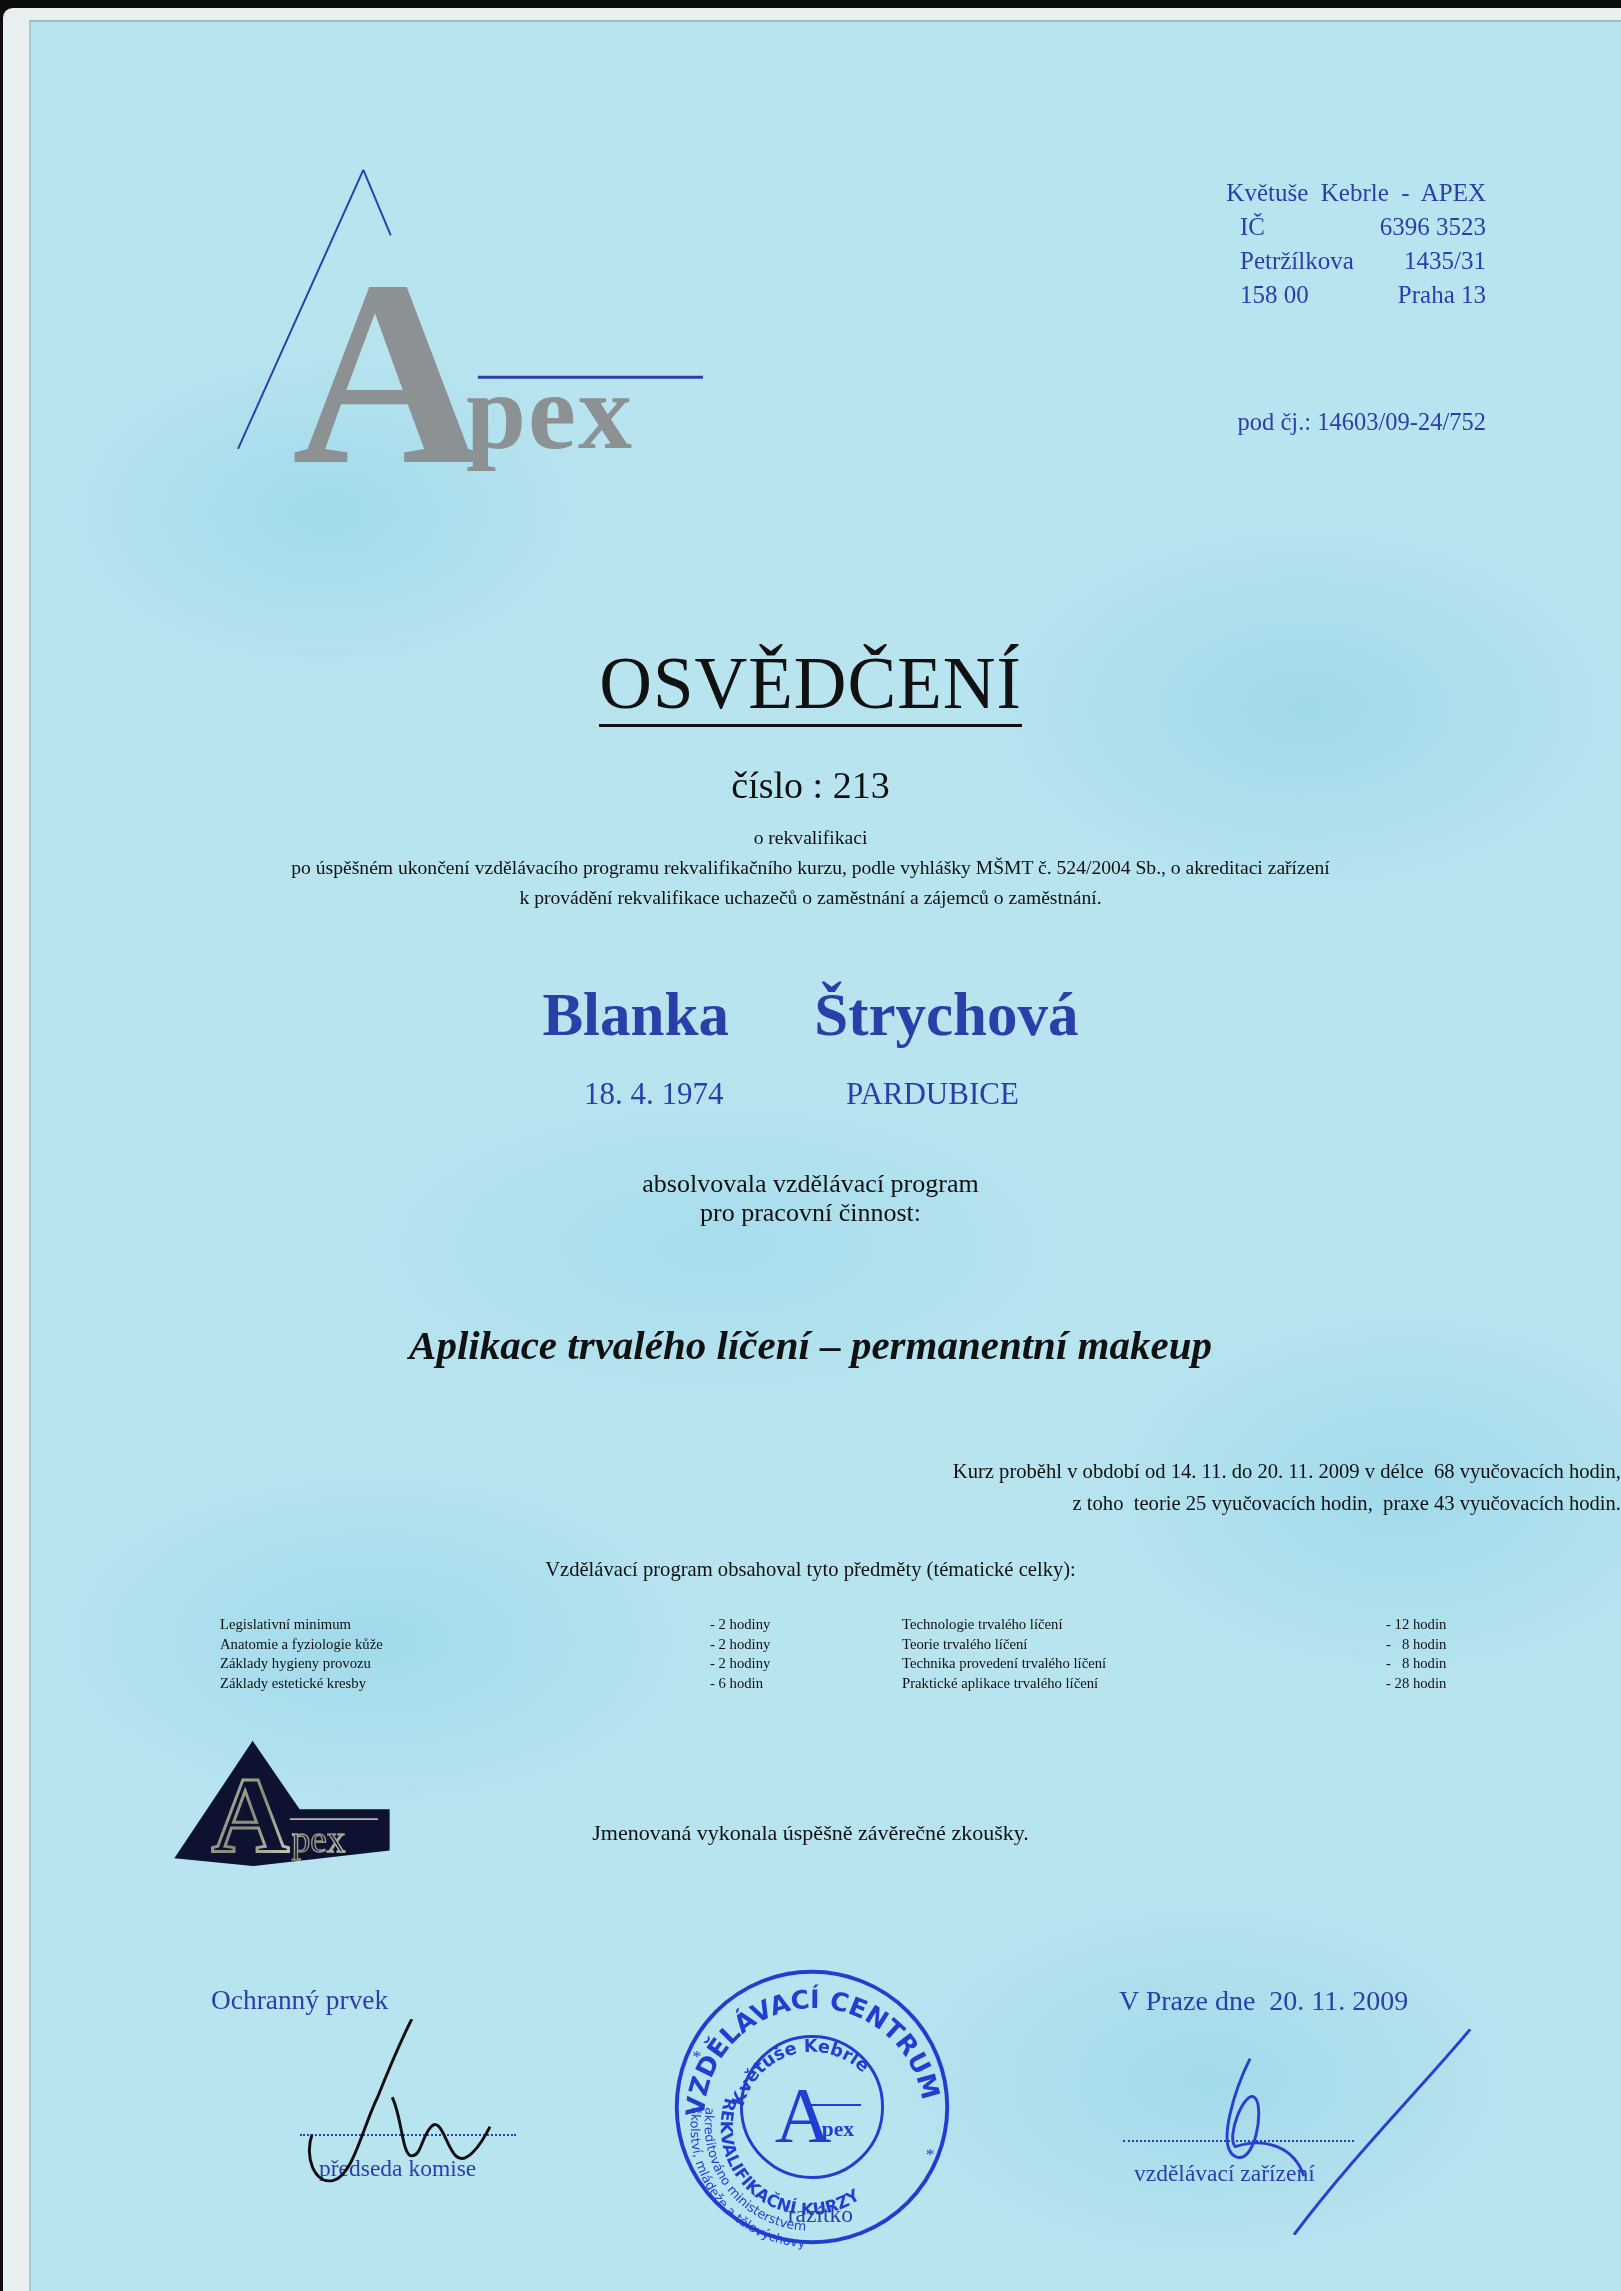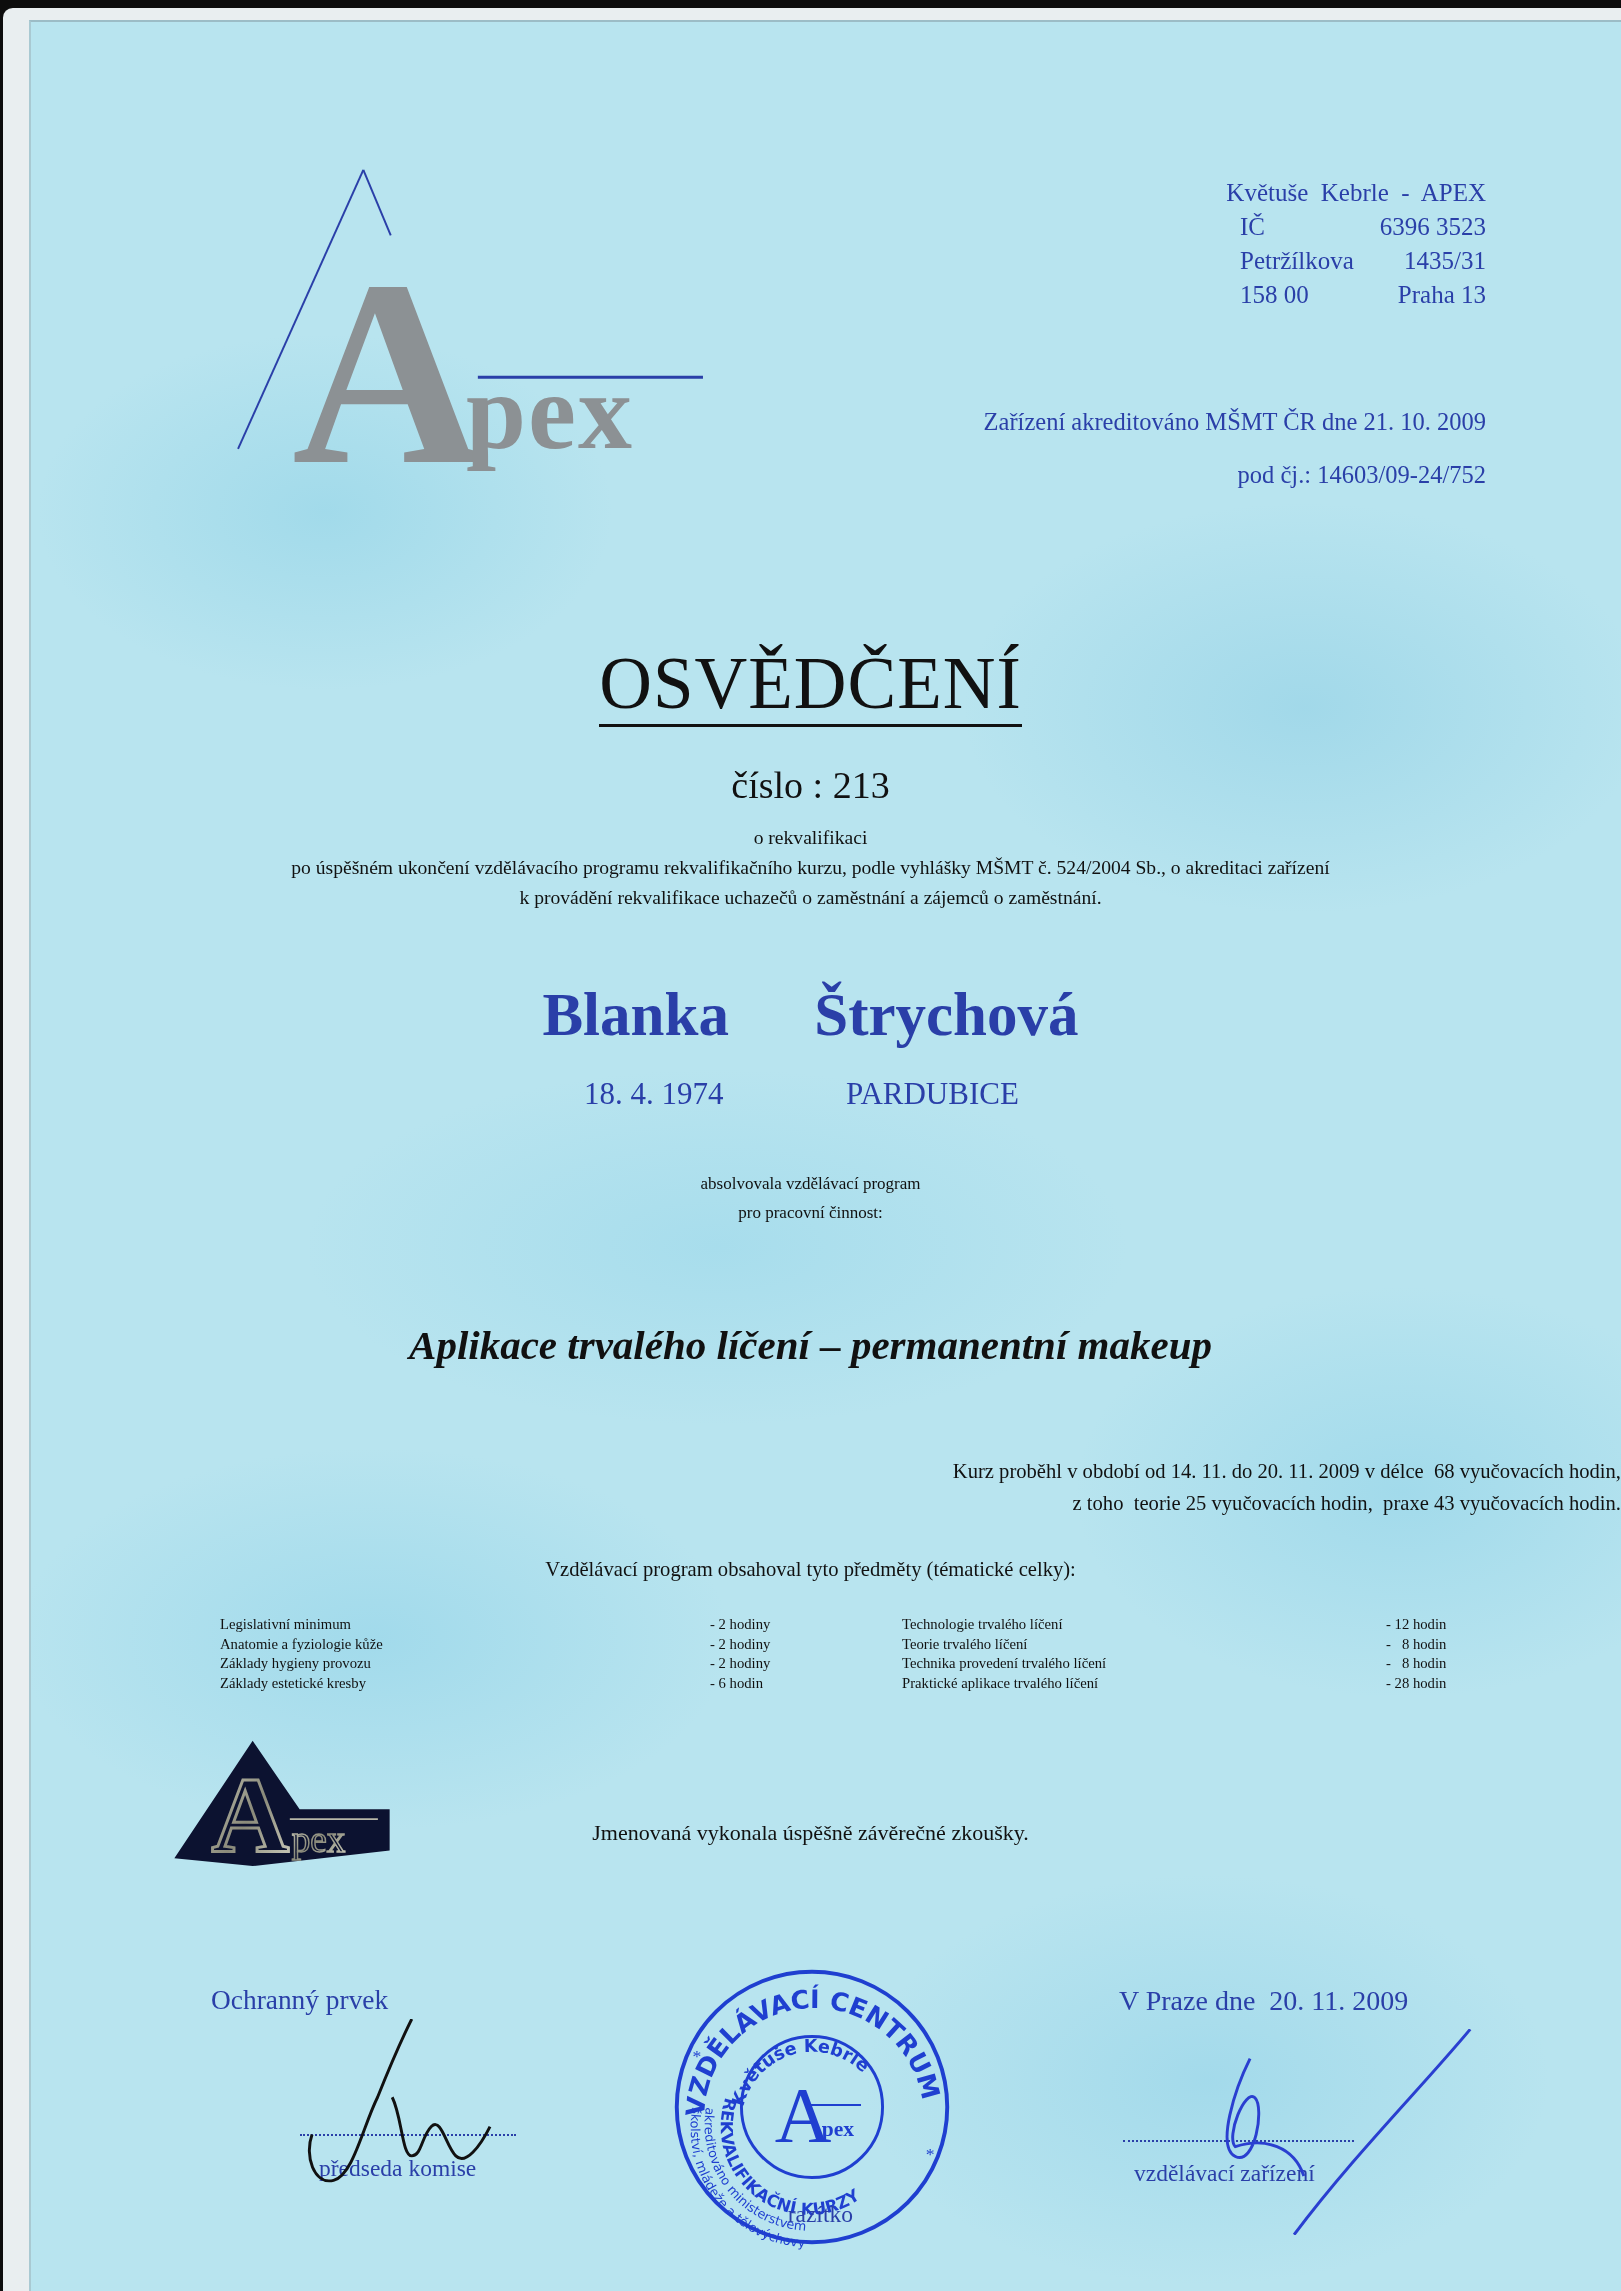--- a/index.html
+++ b/index.html
@@ -45,21 +45,21 @@
   .title { left: 0; width: 1621px; top: 647px; text-align: center; }
   .title span { font-size: 73px; letter-spacing: 1px; border-bottom: 3.9px solid #111; padding-bottom: 0; line-height: 1; }
   .cislo { left: 0; width: 1621px; top: 763px; text-align: center; font-size: 38px; }
   .intro { left: 0; width: 1621px; top: 823px; text-align: center; font-size: 19.6px; line-height: 30px; }
 
   .name { left: 0; width: 1621px; top: 980px; text-align: center; font-size: 61px; font-weight: bold; word-spacing: 27.4px; }
   .birth { top: 1076px; font-size: 31px; }
   .birth-date { left: 584px; }
   .birth-place { left: 846px; }
 
-  .program { left: 0; width: 1621px; top: 1169px; text-align: center; font-size: 17px; line-height: 29px; }
+  .program { left: 0; width: 1621px; top: 1169px; text-align: center; font-size: 26px; line-height: 29px; }
   .occupation { left: 0; width: 1621px; top: 1321px; text-align: center; font-size: 41px; font-style: italic; font-weight: bold; }
   .course { left: 0; width: 1621px; top: 1455px; text-align: right; font-size: 20.6px; line-height: 32px; }
   .subjects-title { left: 0; width: 1621px; top: 1558px; text-align: center; font-size: 20.6px; }
 
   .subjects { top: 1615px; font-size: 14.7px; line-height: 19.6px; }
   .col-left { left: 192px; width: 608px; margin-left: 28px; }
   .col-right { left: 902px; width: 568px; }
   .subj-row { display: flex; justify-content: space-between; }
   .subj-left-hours { width: 118px; }
   .subj-right-hours { width: 84px; }
@@ -106,21 +106,20 @@
       <span>Petržílkova</span>
       <span>1435/31</span>
     </div>
   <div class="addr-row indent">
       <span>158 00</span>
       <span>Praha 13</span>
     </div>
 </div>
 
 <div class="abs accred blue">
-  <div>Zařízení akreditováno MŠMT ČR dne 21. 10. 2009</div>
   <div>pod čj.: 14603/09-24/752</div>
 </div>
 
 <div class="abs title black">
   <span>OSVĚDČENÍ</span>
 </div>
 <div class="abs cislo black">číslo : 213</div>
 
 <div class="abs intro black">
   <div>o rekvalifikaci</div>

